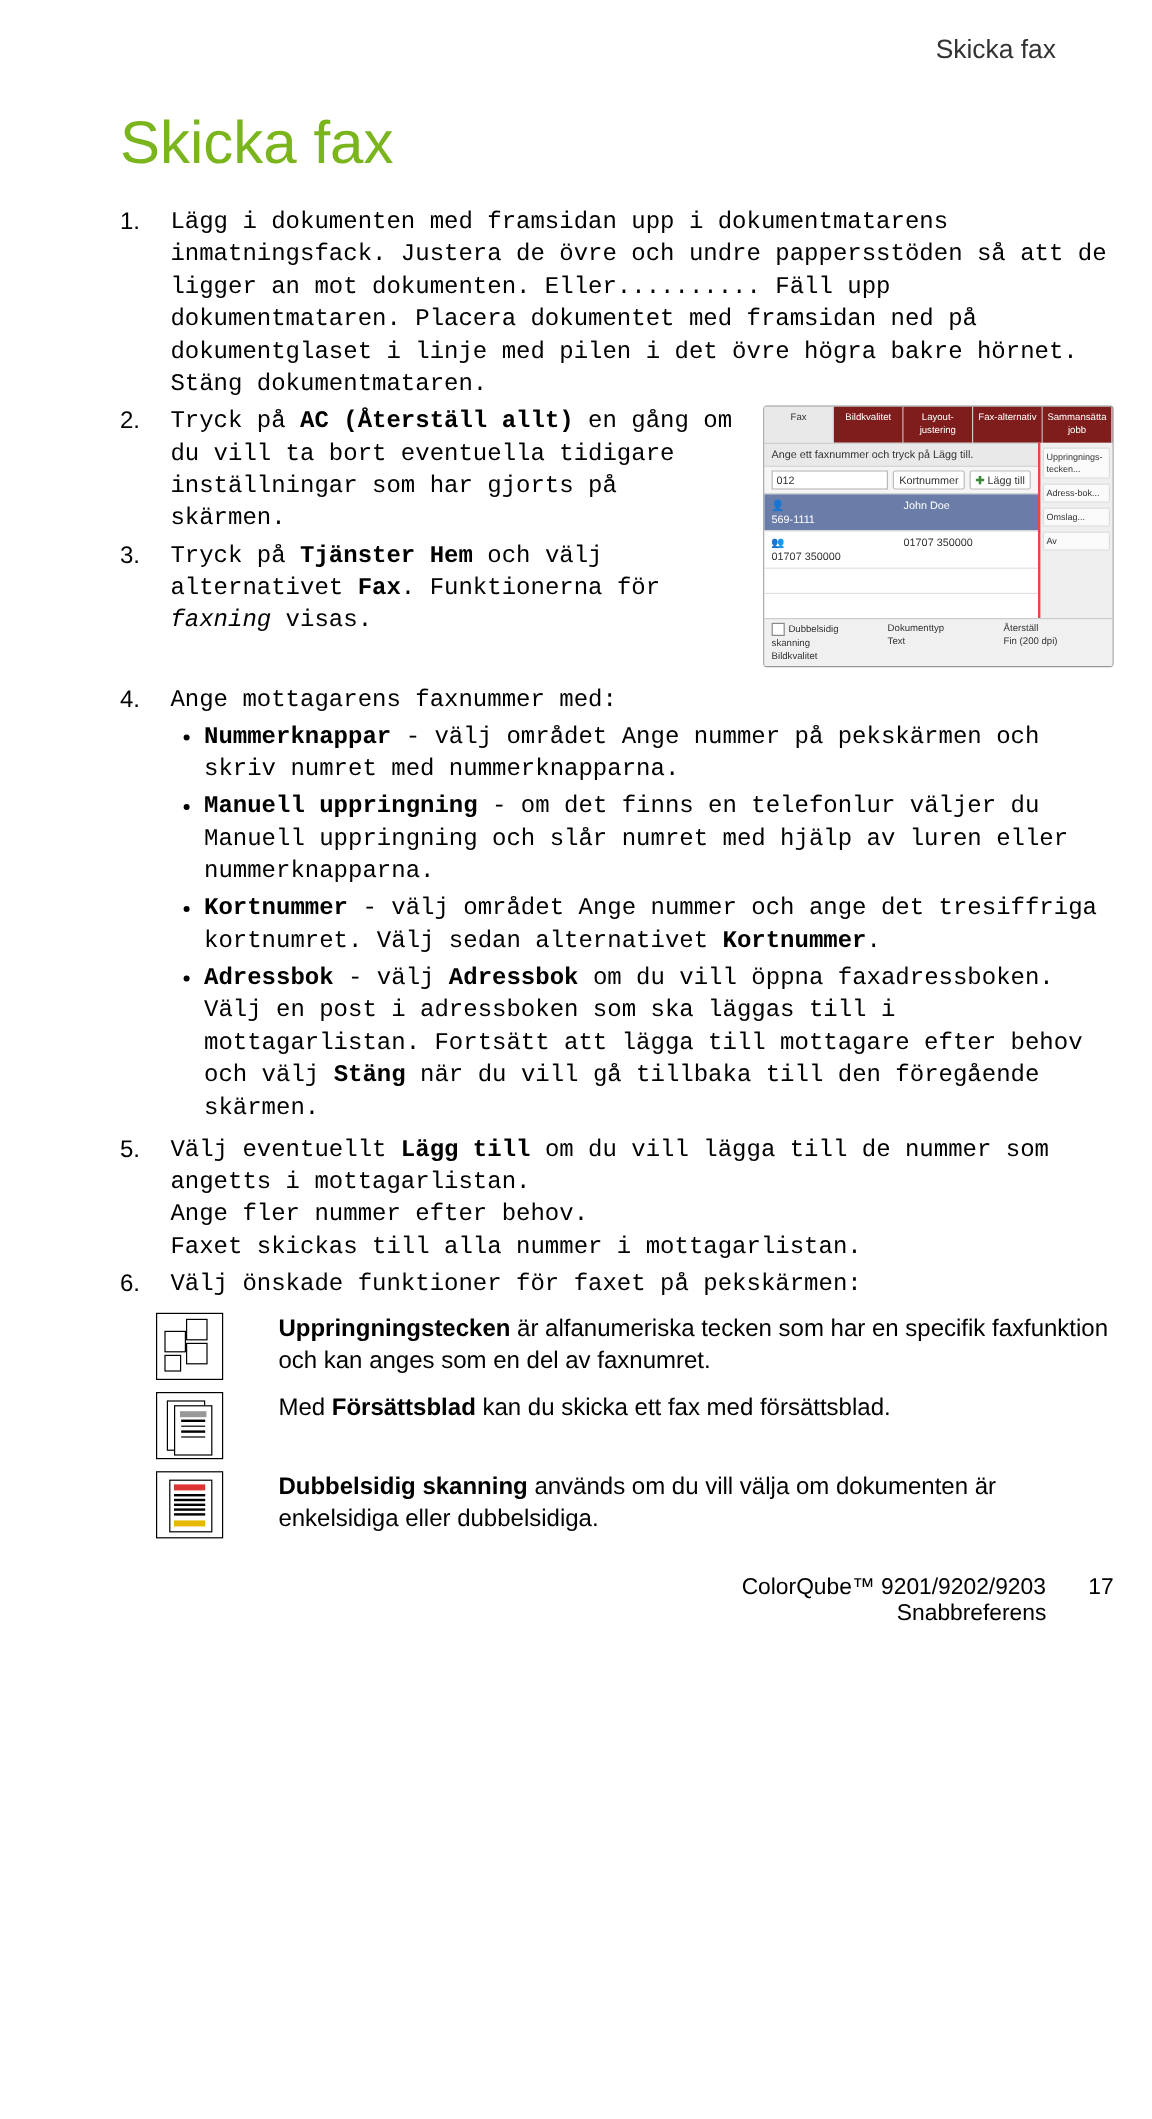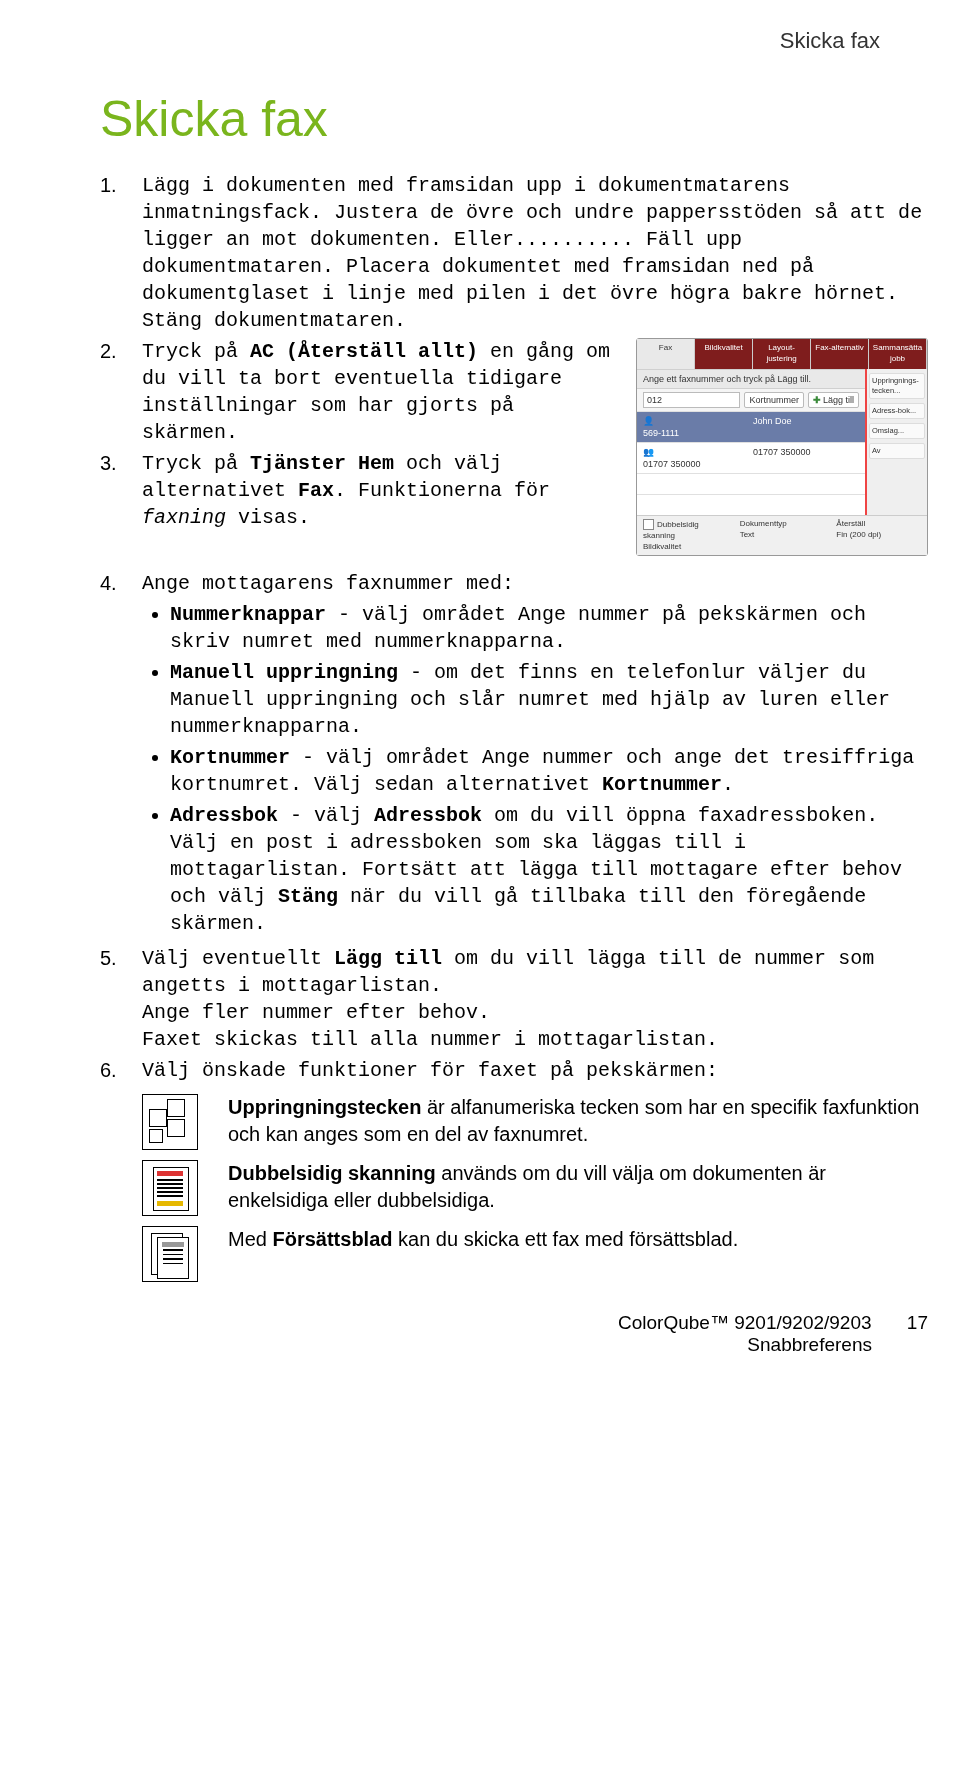--- a/index.html
+++ b/index.html
@@ -130,22 +130,22 @@
   }
   .shot .sidebar div { margin-bottom: 4px; padding:2px; background:#fafafa; border:1px solid #ddd; border-radius:2px; }
   .shot .bottom { display:flex; }
   .shot .bottom .bcell { flex:1; padding:3px 6px; border-top:1px solid #ccc; background:#f0f0f0; font-size:8px;}
   .shot .ck { display:inline-block; width:9px; height:9px; border:1px solid #888; background:#fff; margin-right:3px; vertical-align:middle;}
 
   
   .icon-row {
     display: flex;
     align-items: flex-start;
-    gap: 30px;
-    margin: 10px 0 10px 42px;
+    gap: 46px;
+    margin: 10px 0 10px 30px;
   }
   .icon-box {
     width: 56px;
     height: 56px;
     border: 1.5px solid #000;
     flex-shrink: 0;
     position: relative;
     box-sizing: border-box;
     background: #fff;
   }
@@ -301,51 +301,51 @@
           <div class="sq b"></div>
           <div class="sq c"></div>
           <div class="sq d"></div>
       </div>
       <div class="icon-text">
         <span class="b">Uppringningstecken</span><span> är alfanumeriska tecken som har en specifik faxfunktion och kan anges som en del av faxnumret.</span>
       </div>
     </div>
 
     <div class="icon-row">
+      <div class="icon-box ico2">
+        <div class="pg p1"></div>
+          <div class="pg p2"></div>
+        <div class="lns">
+            <div></div>
+            <div></div>
+            <div></div>
+            <div></div>
+          </div>
+      </div>
+      <div class="icon-text">
+        <span>Med </span><span class="b">Försättsblad</span><span> kan du skicka ett fax med försättsblad.</span>
+      </div>
+    </div>
+
+    <div class="icon-row">
       <div class="icon-box ico3">
         <div class="pg"></div>
         <div class="bar t"></div>
         <div class="ln l1"></div>
           <div class="ln l2"></div>
           <div class="ln l3"></div>
           <div class="ln l4"></div>
           <div class="ln l5"></div>
         <div class="bar b"></div>
       </div>
       <div class="icon-text">
         <span class="b">Dubbelsidig skanning</span><span> används om du vill välja om dokumenten är enkelsidiga eller dubbelsidiga.</span>
       </div>
     </div>
 
-    <div class="icon-row">
-      <div class="icon-box ico2">
-        <div class="pg p1"></div>
-          <div class="pg p2"></div>
-        <div class="lns">
-            <div></div>
-            <div></div>
-            <div></div>
-            <div></div>
-          </div>
-      </div>
-      <div class="icon-text">
-        <span>Med </span><span class="b">Försättsblad</span><span> kan du skicka ett fax med försättsblad.</span>
-      </div>
-    </div>
-
   </div>
 
   <div class="footer">
     <span class="line1">
       <span>ColorQube™ 9201/9202/9203</span>
       <span class="pnum">17</span>
     </span>
     <span style="margin-right:56px;">Snabbreferens</span>
   </div>
 </div>

